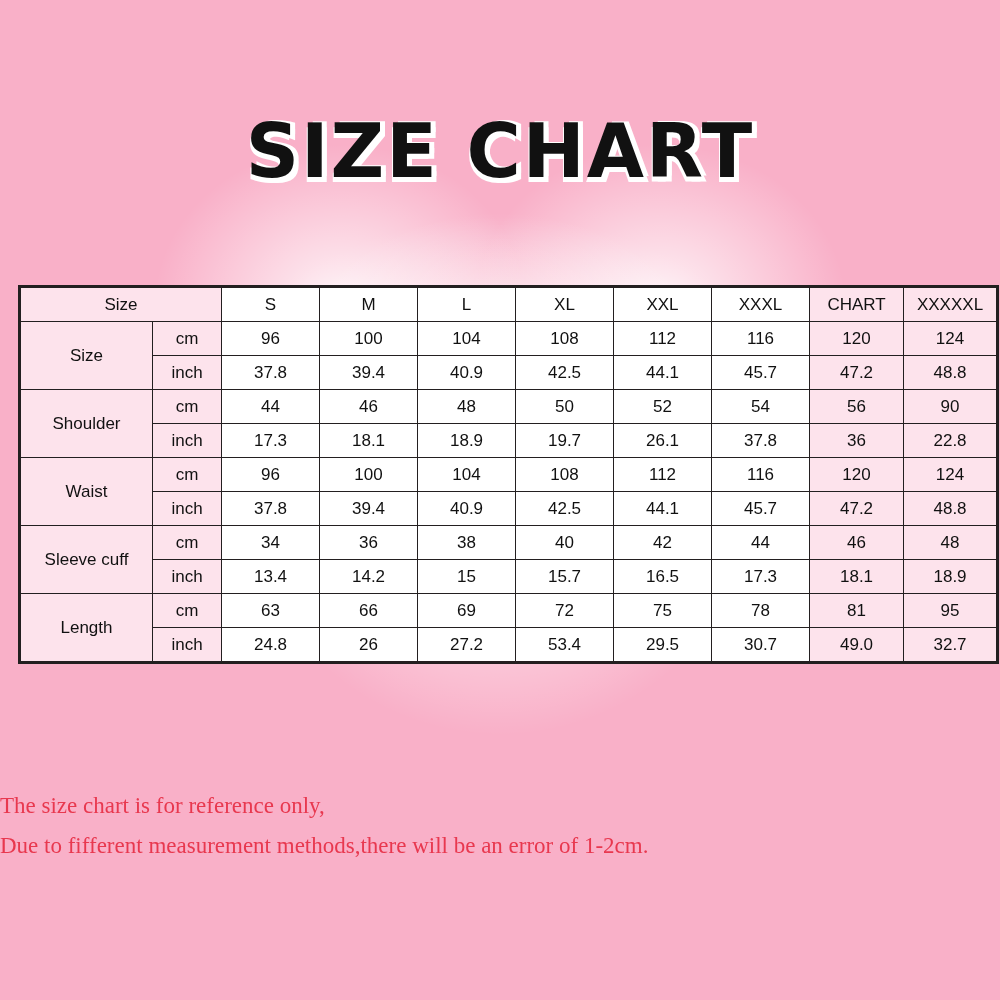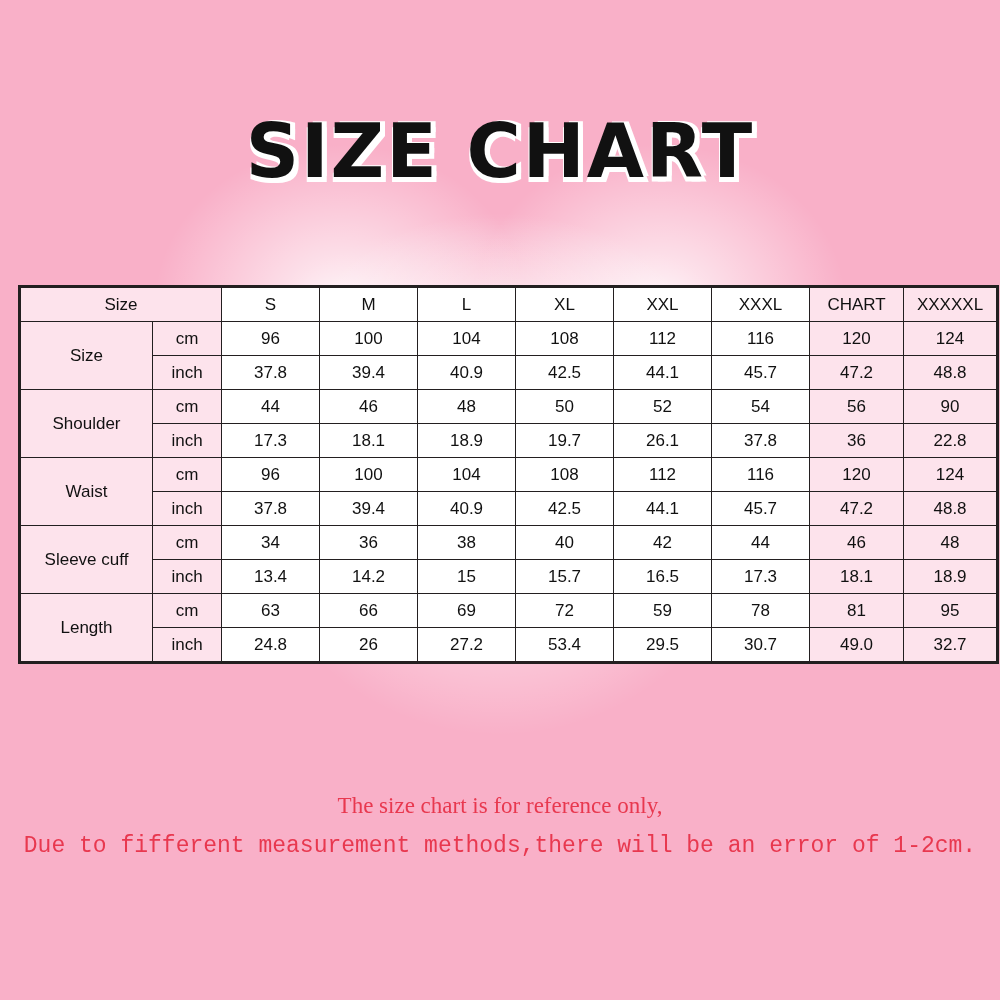--- a/index.html
+++ b/index.html
@@ -103,31 +103,30 @@
   
   .pink {
     background: #fde3ec !important;
   }
 
   .notes {
     position: absolute;
     top: 793px;
     left: 0;
     width: 1000px;
-    text-align: center;
+    text-align: left;
     color: #e8384f;
     font-family: "Liberation Serif", serif;
   }
   .notes .line1 {
     font-size: 23px;
     margin-bottom: 14px;
   }
   .notes .line2 {
     font-size: 23px;
-    font-family: Liberation Mono, monospace;
   }
 </style>
 </head>
 <body>
 
 <div class="page">
   <div class="bg-glow"></div>
 
   <div class="title">SIZE CHART</div>
 
@@ -256,21 +255,21 @@
           <td class="pink">18.9</td>
         </tr>
 
         <tr>
           <td class="row-label pink" rowspan="2">Length</td>
           <td class="unit-cell pink">cm</td>
           <td>63</td>
           <td>66</td>
           <td>69</td>
           <td>72</td>
-          <td>59</td>
+          <td>75</td>
           <td>78</td>
           <td class="pink">81</td>
           <td class="pink">95</td>
         </tr>
         <tr>
           <td class="unit-cell pink">inch</td>
           <td>24.8</td>
           <td>26</td>
           <td>27.2</td>
           <td>53.4</td>

